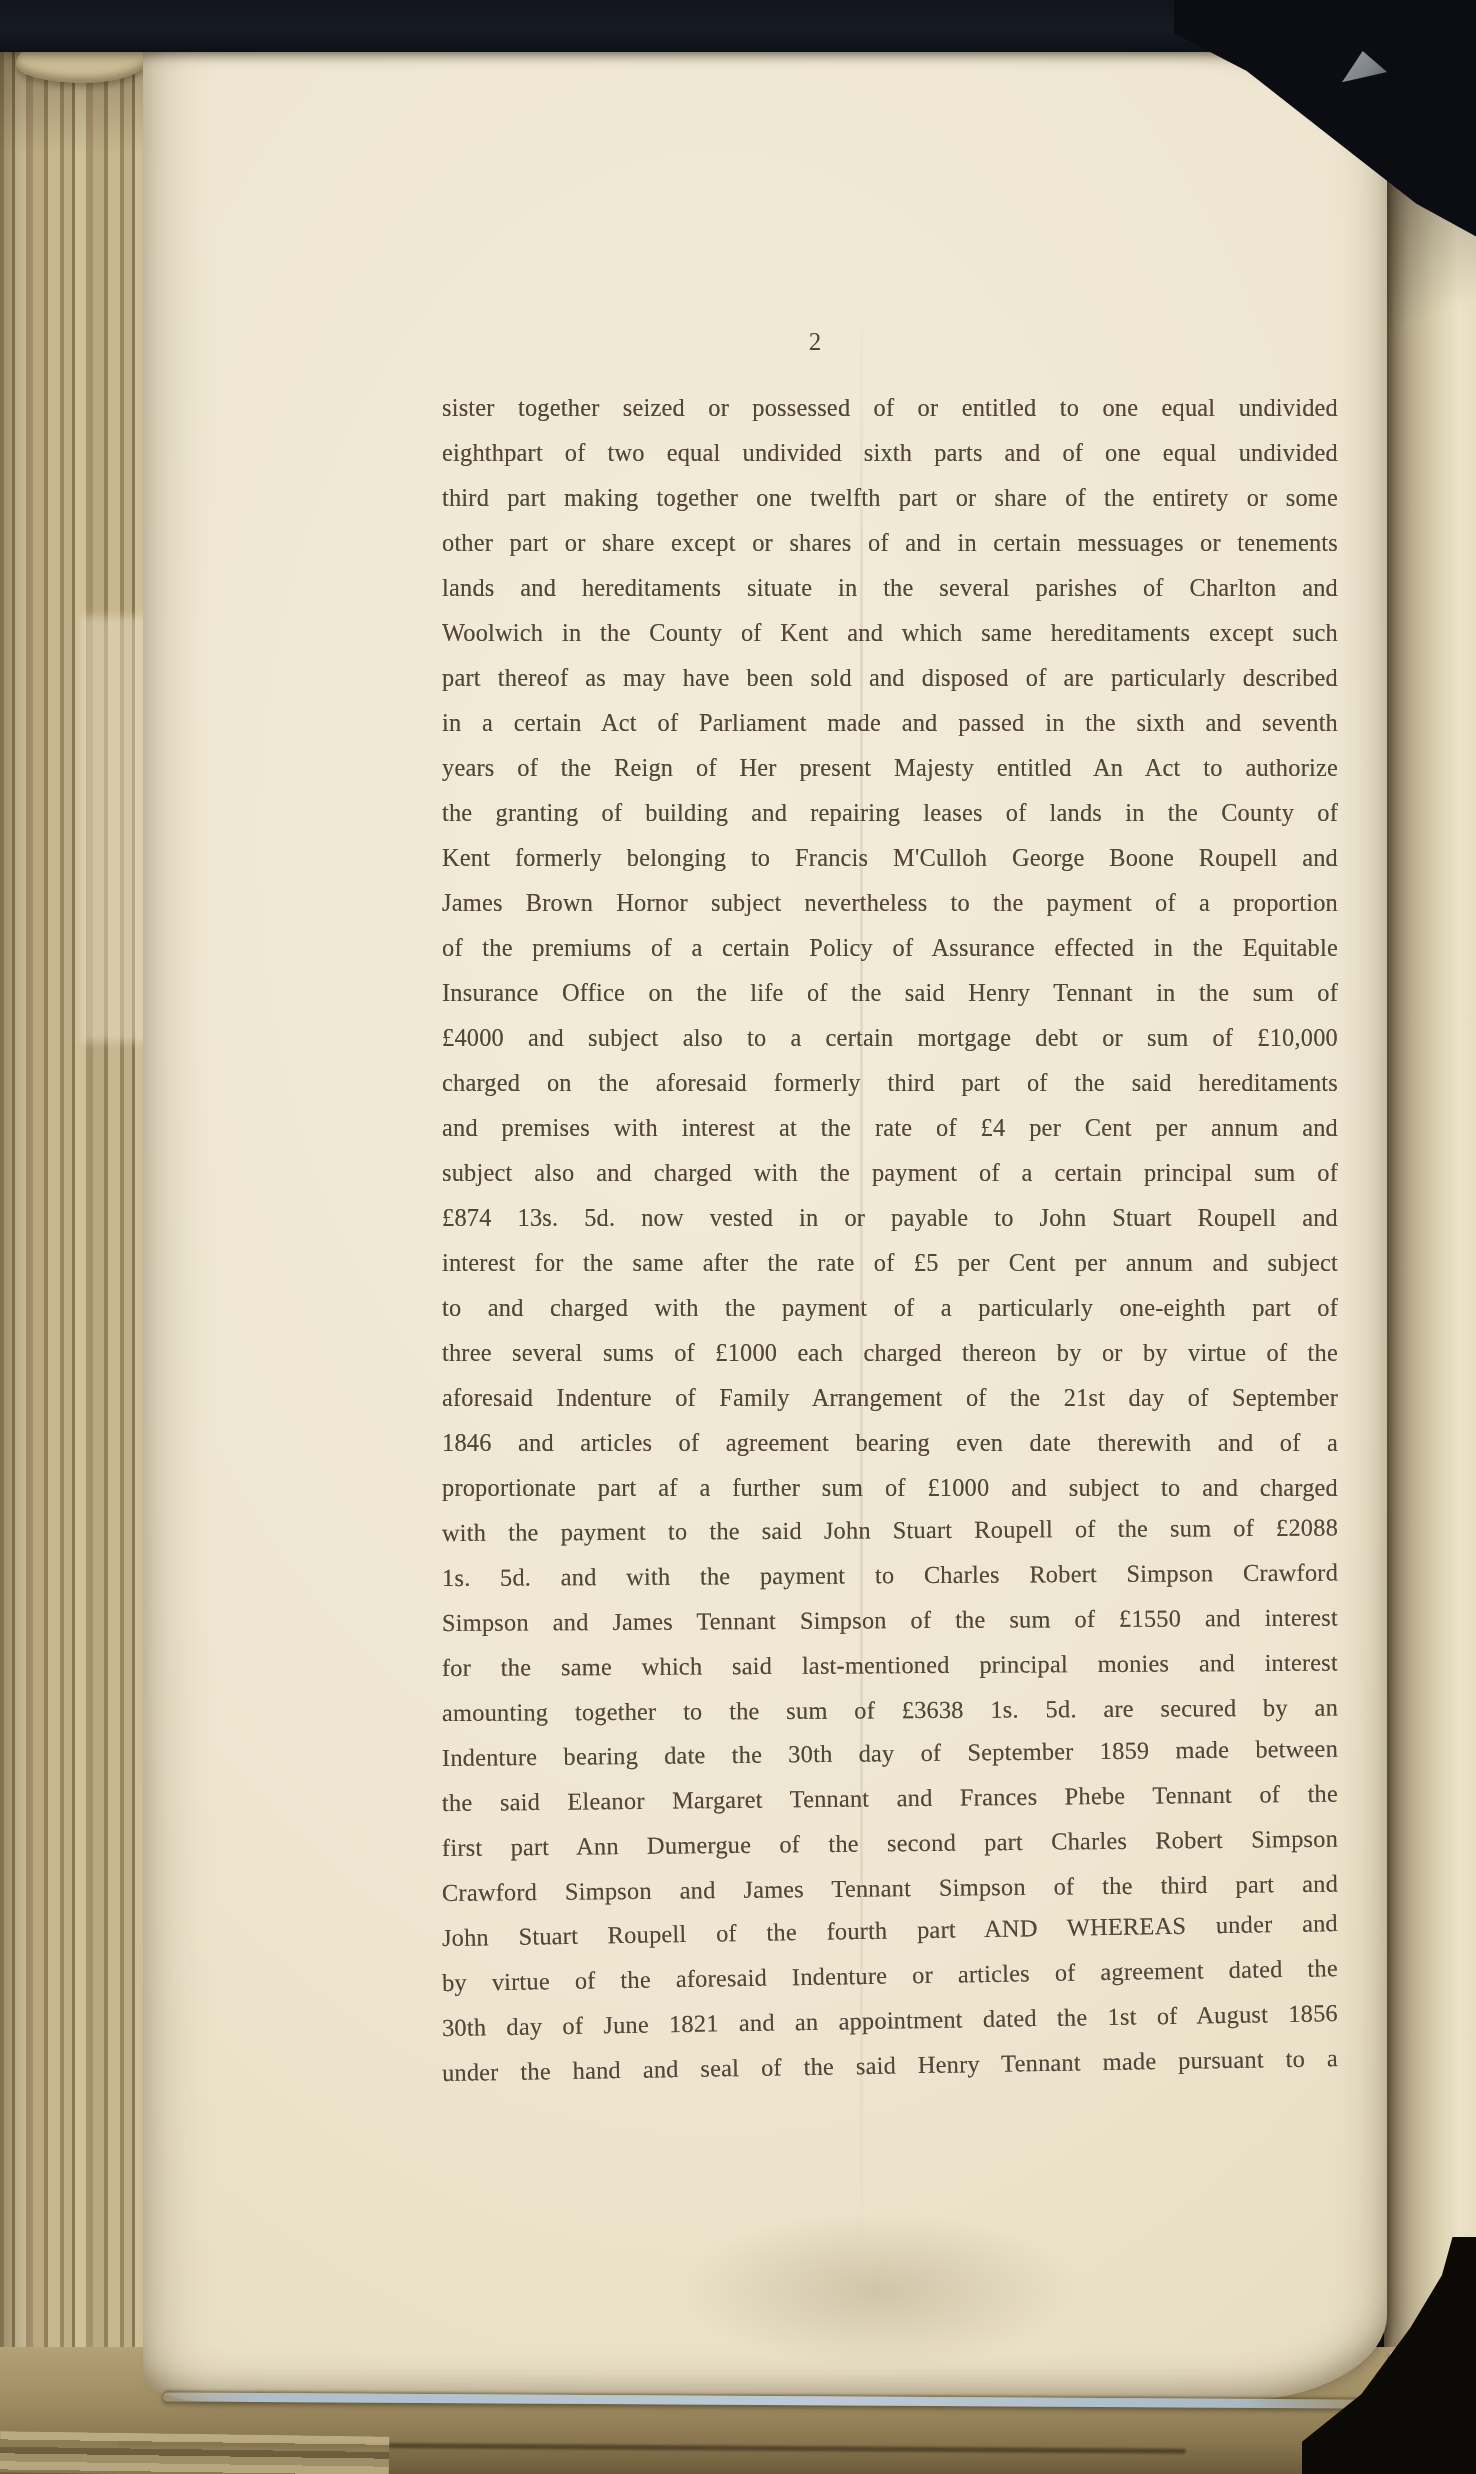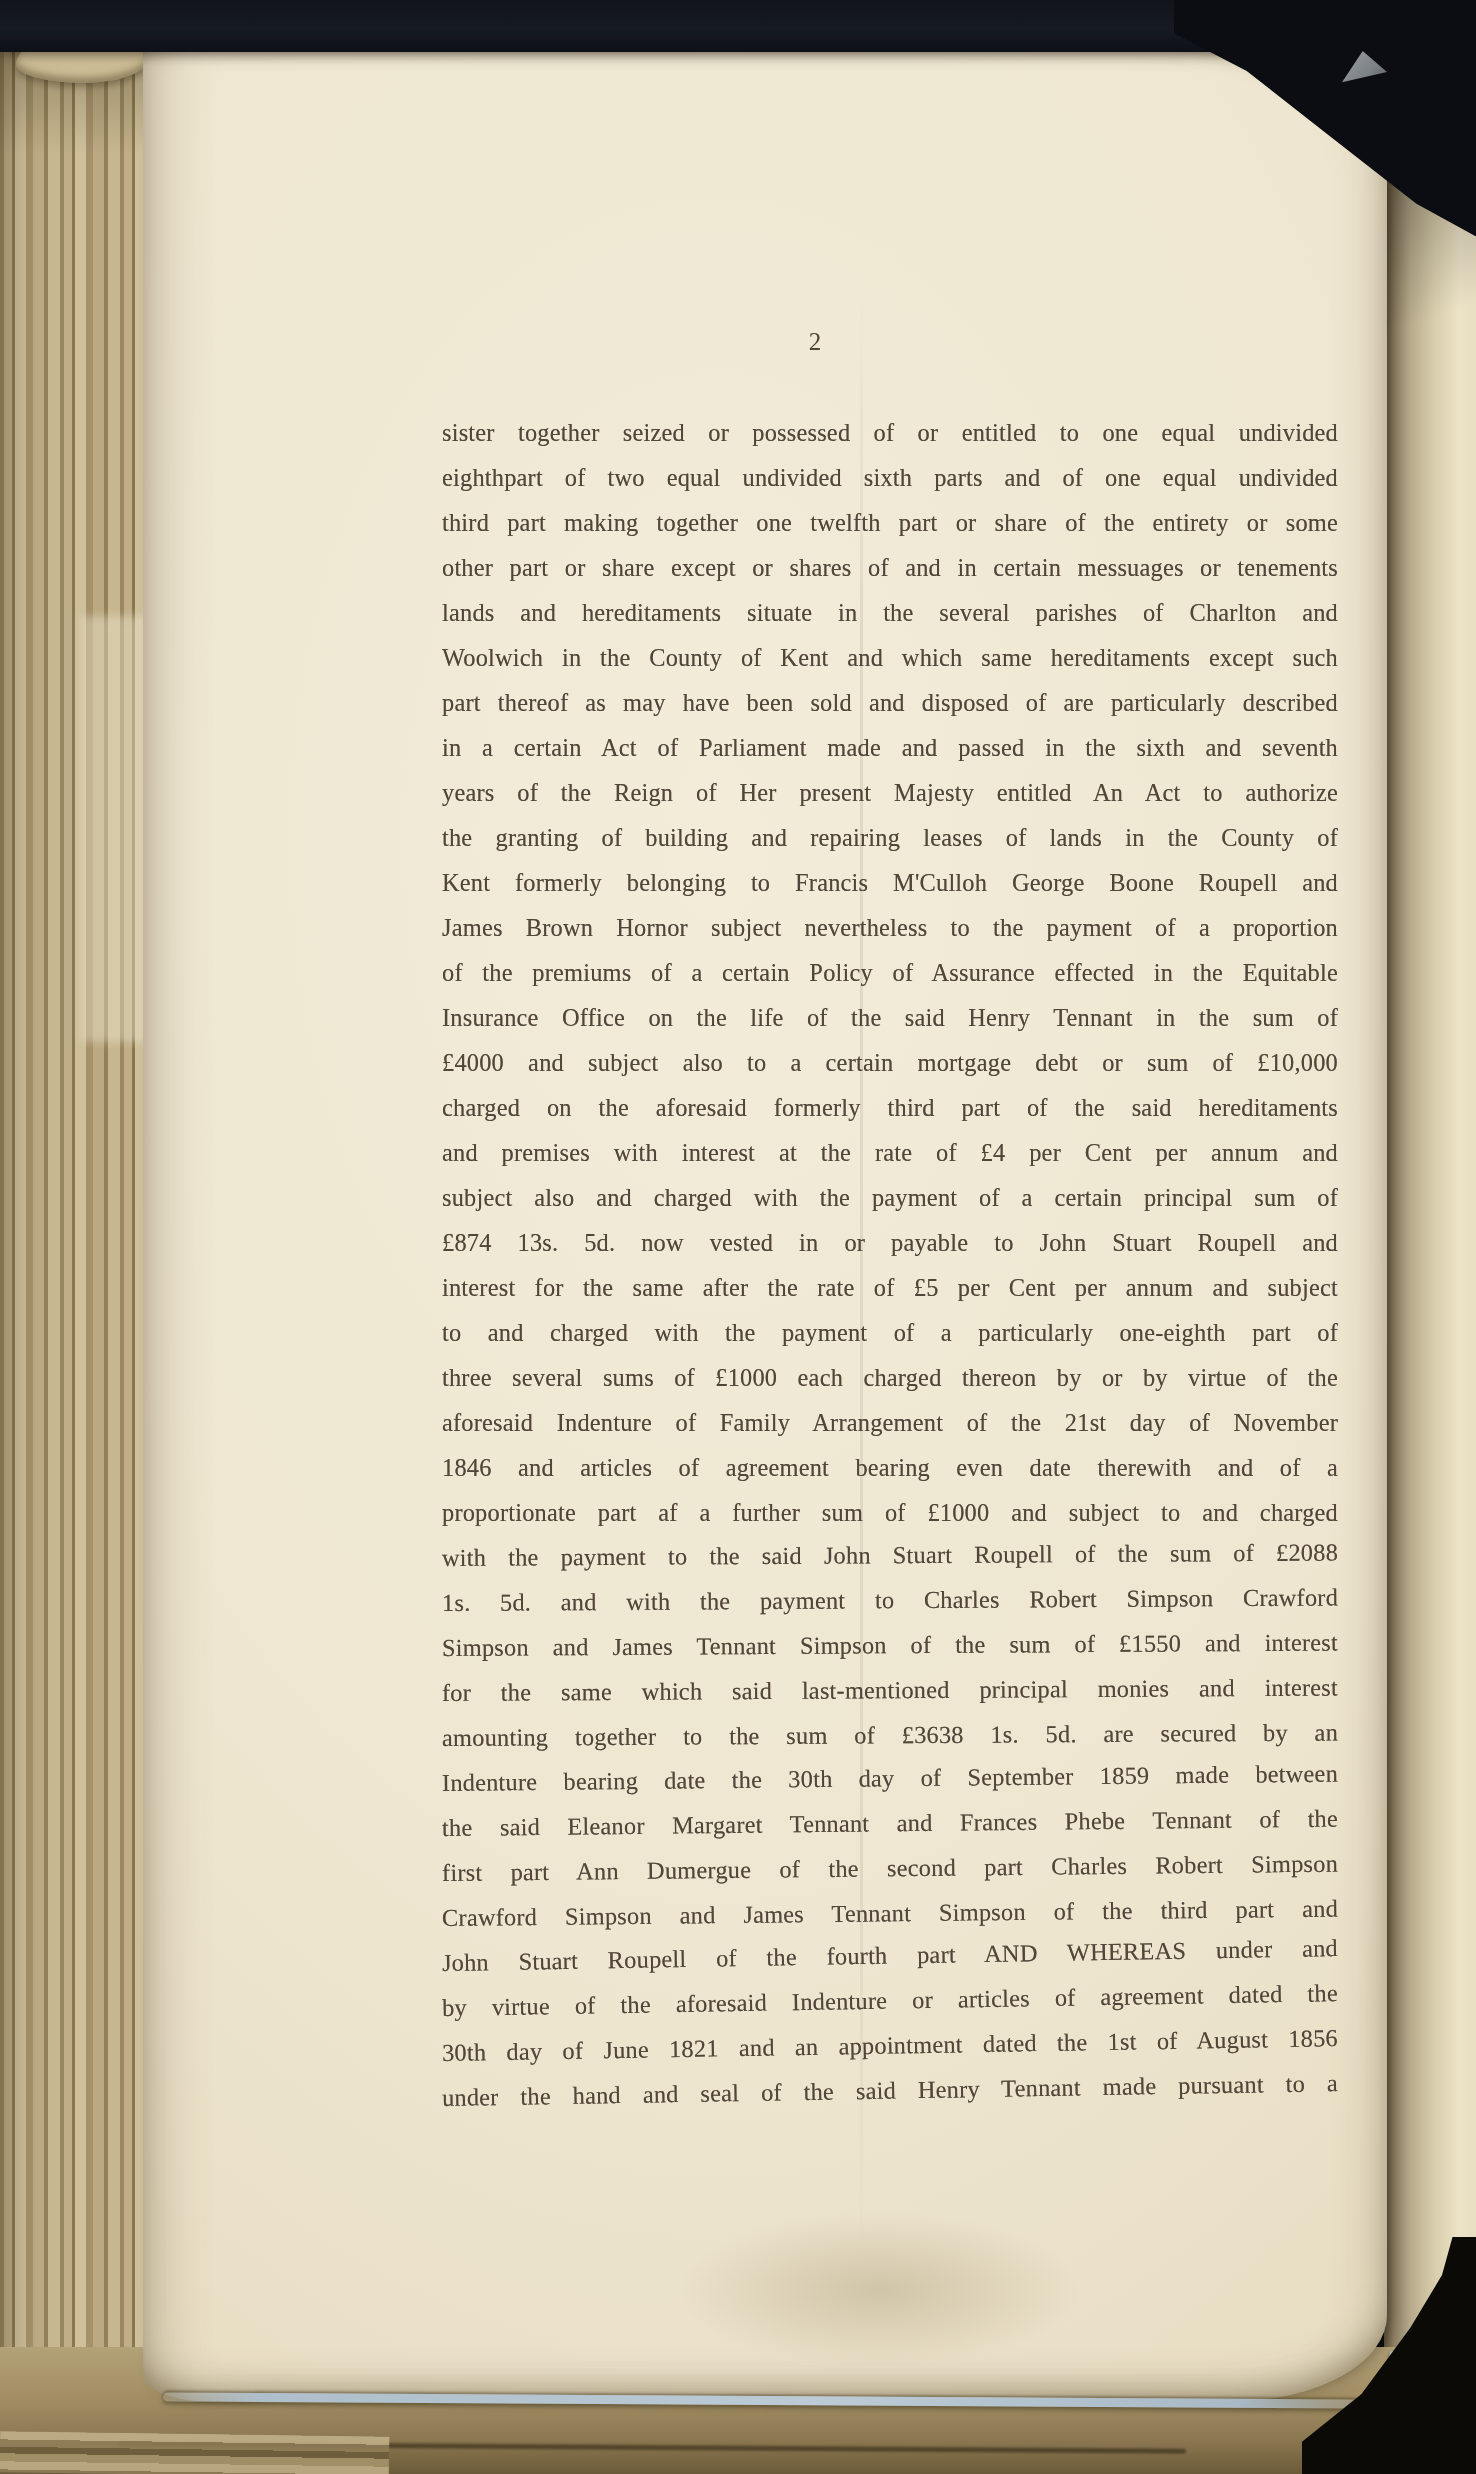--- a/index.html
+++ b/index.html
@@ -109,21 +109,21 @@
     position:absolute;left:1302px;top:2237px;width:175px;height:238px;z-index:5;
     background:#0b0a07;
     clip-path:polygon(86% 0,100% 0,100% 100%,0 100%,0 86%,34% 66%,62% 38%,80% 16%);
   }
   
   .page-number{
     position:absolute;left:795px;top:328px;width:40px;z-index:6;
     text-align:center;font-size:25px;color:#4f4437;z-index:6;
   }
   .text-block{
-    position:absolute;left:442px;top:410px;width:896px;z-index:6;
+    position:absolute;left:442px;top:385px;width:896px;z-index:6;
   }
   .text-line{
     height:45px;line-height:45px;font-size:24.4px;color:#52463a;
     letter-spacing:0.2px;text-align:justify;text-align-last:justify;
     text-shadow:0 0 0.6px rgba(82,70,58,.55);
     transform-origin:0 50%;
   }
   .text-line:nth-child(n+26){transform:rotate(-.35deg);}
   .text-line:nth-child(n+31){transform:rotate(-.6deg);}
   .text-line:nth-child(n+35){transform:rotate(-.95deg);}
@@ -170,21 +170,21 @@
     <div class="text-line">of the premiums of a certain Policy of Assurance effected in the Equitable</div>
     <div class="text-line">Insurance Office on the life of the said Henry Tennant in the sum of</div>
     <div class="text-line">£4000 and subject also to a certain mortgage debt or sum of £10,000</div>
     <div class="text-line">charged on the aforesaid formerly third part of the said hereditaments</div>
     <div class="text-line">and premises with interest at the rate of £4 per Cent per annum and</div>
     <div class="text-line">subject also and charged with the payment of a certain principal sum of</div>
     <div class="text-line">£874 13s. 5d. now vested in or payable to John Stuart Roupell and</div>
     <div class="text-line">interest for the same after the rate of £5 per Cent per annum and subject</div>
     <div class="text-line">to and charged with the payment of a particularly one-eighth part of</div>
     <div class="text-line">three several sums of £1000 each charged thereon by or by virtue of the</div>
-    <div class="text-line">aforesaid Indenture of Family Arrangement of the 21st day of November</div>
+    <div class="text-line">aforesaid Indenture of Family Arrangement of the 21st day of September</div>
     <div class="text-line">1846 and articles of agreement bearing even date therewith and of a</div>
     <div class="text-line">proportionate part af a further sum of £1000 and subject to and charged</div>
     <div class="text-line">with the payment to the said John Stuart Roupell of the sum of £2088</div>
     <div class="text-line">1s. 5d. and with the payment to Charles Robert Simpson Crawford</div>
     <div class="text-line">Simpson and James Tennant Simpson of the sum of £1550 and interest</div>
     <div class="text-line">for the same which said last-mentioned principal monies and interest</div>
     <div class="text-line">amounting together to the sum of £3638 1s. 5d. are secured by an</div>
     <div class="text-line">Indenture bearing date the 30th day of September 1859 made between</div>
     <div class="text-line">the said Eleanor Margaret Tennant and Frances Phebe Tennant of the</div>
     <div class="text-line">first part Ann Dumergue of the second part Charles Robert Simpson</div>

